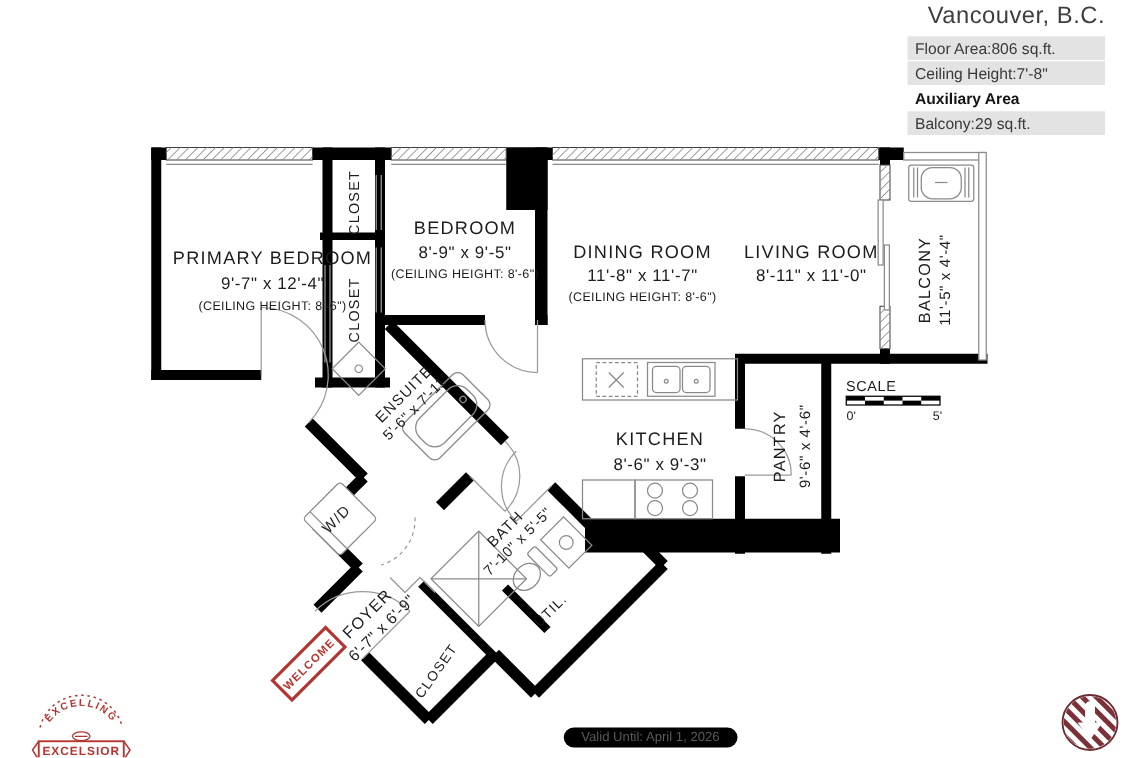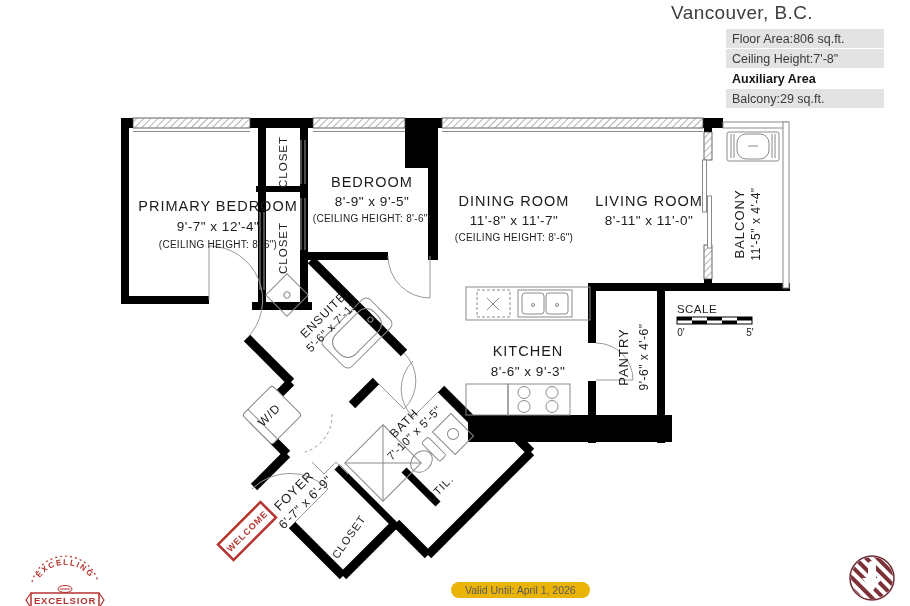--- a/index.html
+++ b/index.html
@@ -1,28 +1,28 @@
 <!DOCTYPE html>
 <html><head>
 <meta charset="utf-8">
 <style>
   html,body{margin:0;padding:0;background:#fff;}
   #stage{position:relative;width:910px;height:606px;background:#ffffff;overflow:hidden;
          font-family:"Liberation Sans",sans-serif;}
   #plan-svg{position:absolute;left:0;top:0;}
   
-  .hdr-title{position:absolute;top:2px;left:600px;width:284px;text-align:center;
+  .hdr-title{position:absolute;top:2px;left:600px;width:284px;text-align:right;
 
              font-size:19px;color:#3e3e3e;letter-spacing:.4px;font-weight:400;}
   .hdr-table{position:absolute;top:29px;left:726px;width:158px;font-size:12.5px;color:#3a3a3a;}
   .hdr-row{display:flex;justify-content:flex-start;align-items:center;
            padding:2px 6px;height:15px;margin-bottom:1px;background:#e3e3e3;}
   .hdr-row.section{background:transparent;font-weight:700;color:#141414;}
   
-  .valid-pill{position:absolute;left:451px;top:582px;background:#eab308;border-radius:9px;
+  .valid-pill{position:absolute;left:451px;top:582px;background:#000000;border-radius:9px;
               padding:2px 14px;font-size:10.5px;color:#5a5a5a;}
   
   text{font-family:"Liberation Sans",sans-serif;fill:#1c1c1c;}
   .rm{font-size:14.5px;letter-spacing:1px;text-anchor:middle;}
   .dm{font-size:13.5px;letter-spacing:.5px;text-anchor:middle;}
   .ch{font-size:10px;letter-spacing:.3px;text-anchor:middle;}
   .sm{font-size:11.5px;letter-spacing:1px;text-anchor:middle;}
   .thin{stroke:#8a8a8a;stroke-width:1;fill:none;}
   .thin-f{stroke:#8a8a8a;stroke-width:1;fill:#fff;}
   .door{stroke:#9a9a9a;stroke-width:1;fill:none;}

